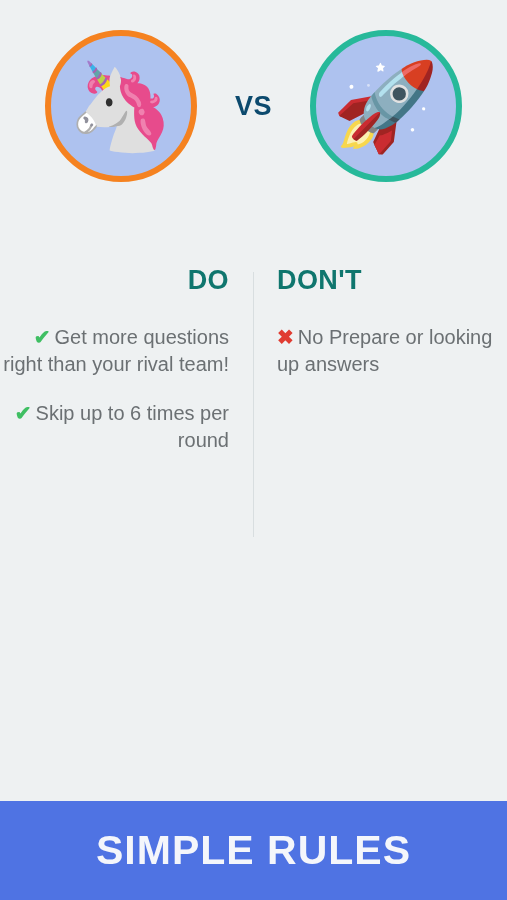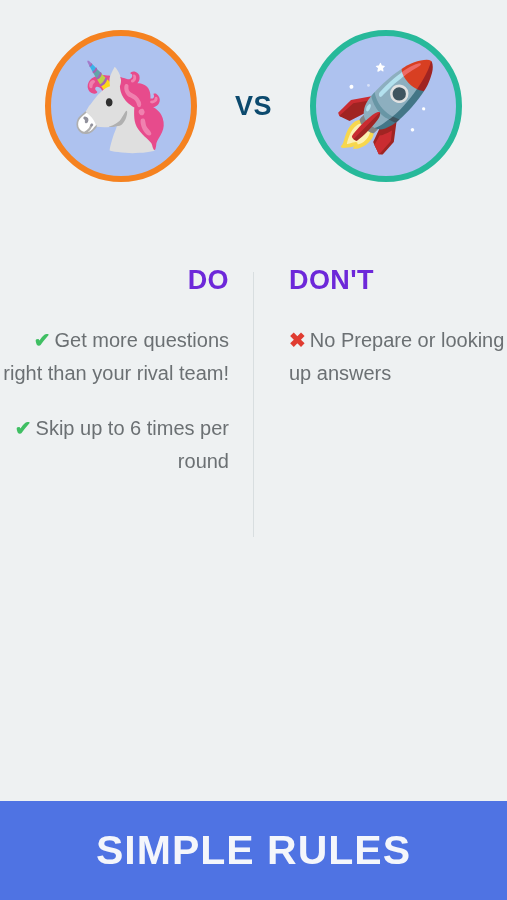--- a/index.html
+++ b/index.html
@@ -98,41 +98,41 @@
   .rules-col {
     width: 253px;
     box-sizing: border-box;
     position: relative;
   }
   .col-do {
     padding-right: 24px;
     text-align: right;
   }
   .col-dont {
-    padding-left: 36px;
+    padding-left: 24px;
     text-align: left;
   }
   .divider {
     position: absolute;
     left: 253px;
     top: 272px;
     width: 1px;
     height: 265px;
     background: #d8dee0;
   }
   .col-heading {
     font-size: 27px;
     font-weight: bold;
-    color: #6d28d9;
+    color: #0f766e;
     letter-spacing: 0.4px;
     margin: 0 0 28px 0;
   }
   .rule-item {
     font-size: 20px;
-    line-height: 33px;
+    line-height: 27px;
     color: #6b7073;
     margin-bottom: 22px;
   }
   .rule-mark {
     font-weight: bold;
     margin-right: 4px;
   }
   .mark-check { color: #3fbf63; }
   .mark-cross { color: #e03c31; }
 

